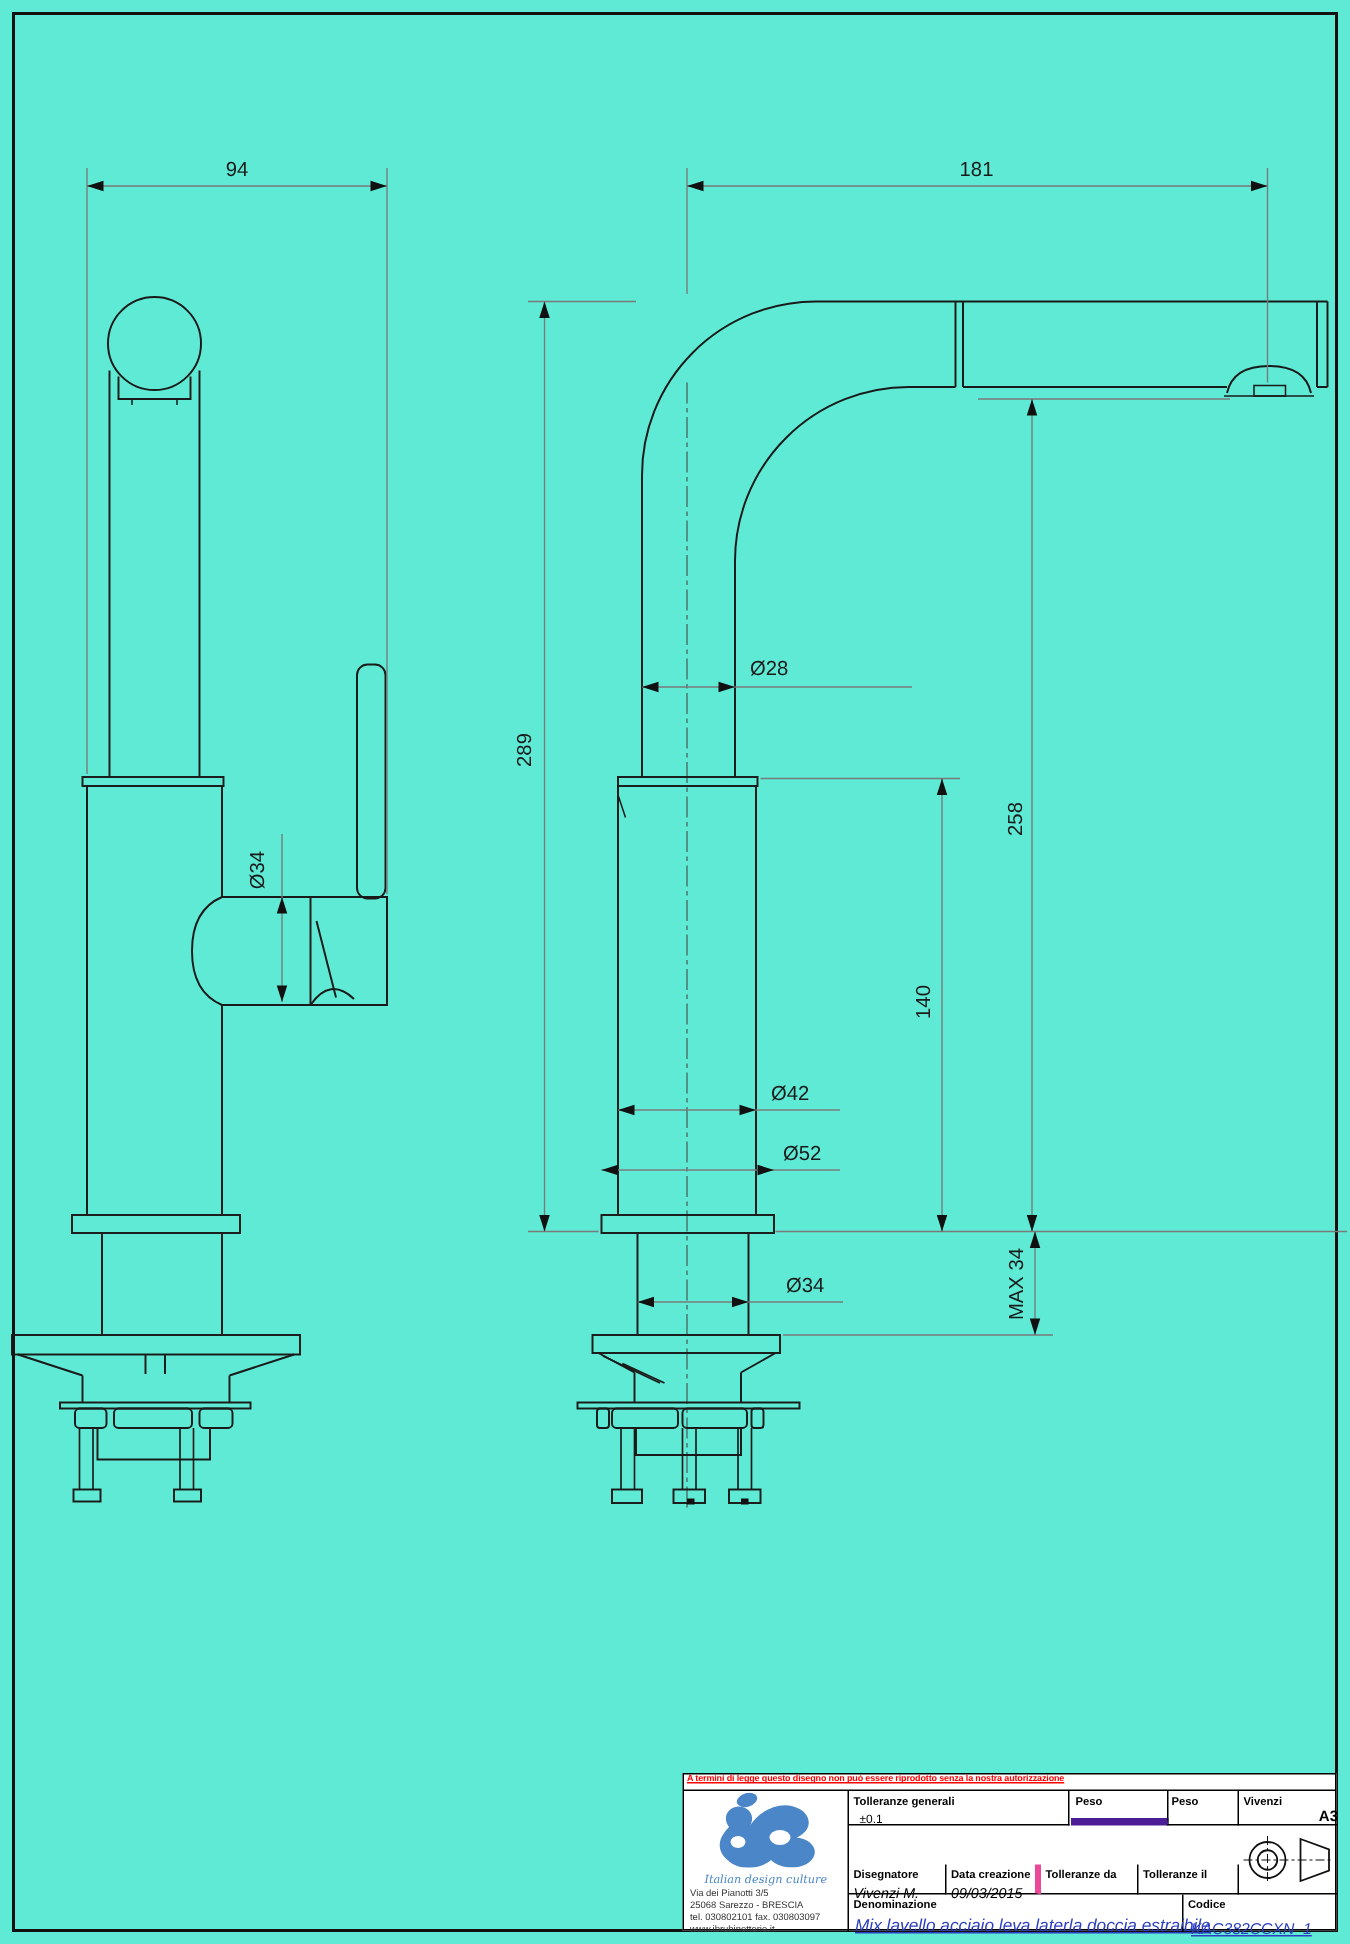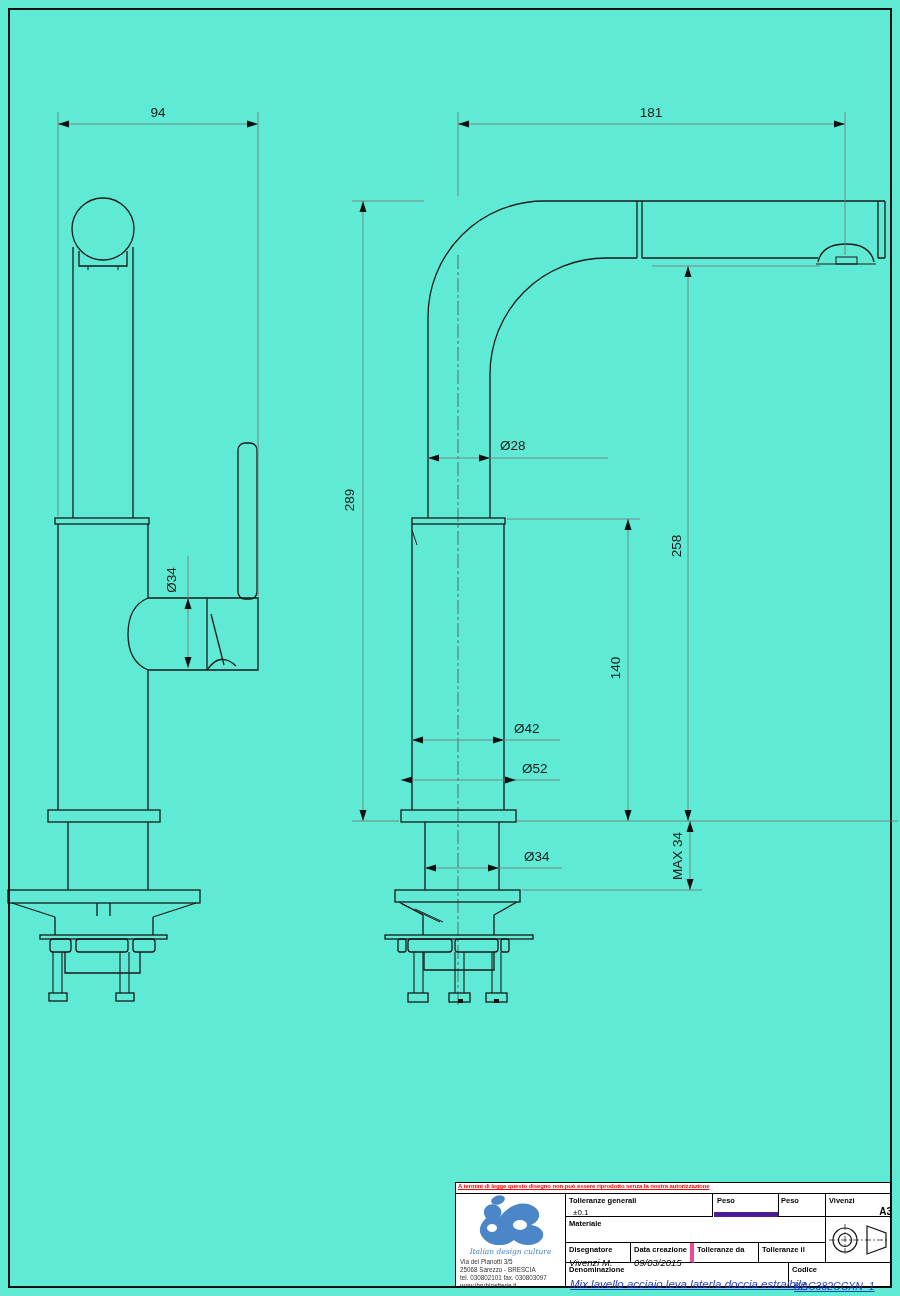--- a/index.html
+++ b/index.html
@@ -194,23 +194,20 @@
     <div class="lbl">Peso</div>
   </div>
   <div class="cell" style="left:322px;top:11px;width:48px;height:23px;border-right:1px solid #000;border-bottom:1px solid #000;">
     <div class="lbl">Peso</div>
   </div>
   <div class="cell" style="left:370px;top:11px;width:66px;height:23px;border-bottom:1px solid #000;">
     <div class="lbl">Vivenzi</div>
     <div class="val-a3">A3</div>
   </div>
 
-  <div class="cell" style="left:110px;top:34px;width:260px;height:26px;border-right:1px solid #000;border-bottom:1px solid #000;">
-    <div class="lbl">Materiale</div>
-  </div>
   <div class="cell" style="left:370px;top:34px;width:66px;height:46px;border-bottom:1px solid #000;text-align:center;">
     <svg width="62" height="42" viewBox="0 0 62 42" style="margin-top:2px;">
       <g stroke="#111" fill="none" stroke-width="1.2">
         <circle cx="17" cy="21" r="12"></circle>
         <circle cx="17" cy="21" r="6.5"></circle>
         <path d="M39,7 L58,14 L58,28 L39,35 Z"></path>
       </g>
       <g stroke="#111" fill="none" stroke-width="0.7">
         <line x1="1" y1="21" x2="61" y2="21" stroke-dasharray="6 2 2 2"></line>
         <line x1="17" y1="5" x2="17" y2="37" stroke-dasharray="6 2 2 2"></line>

